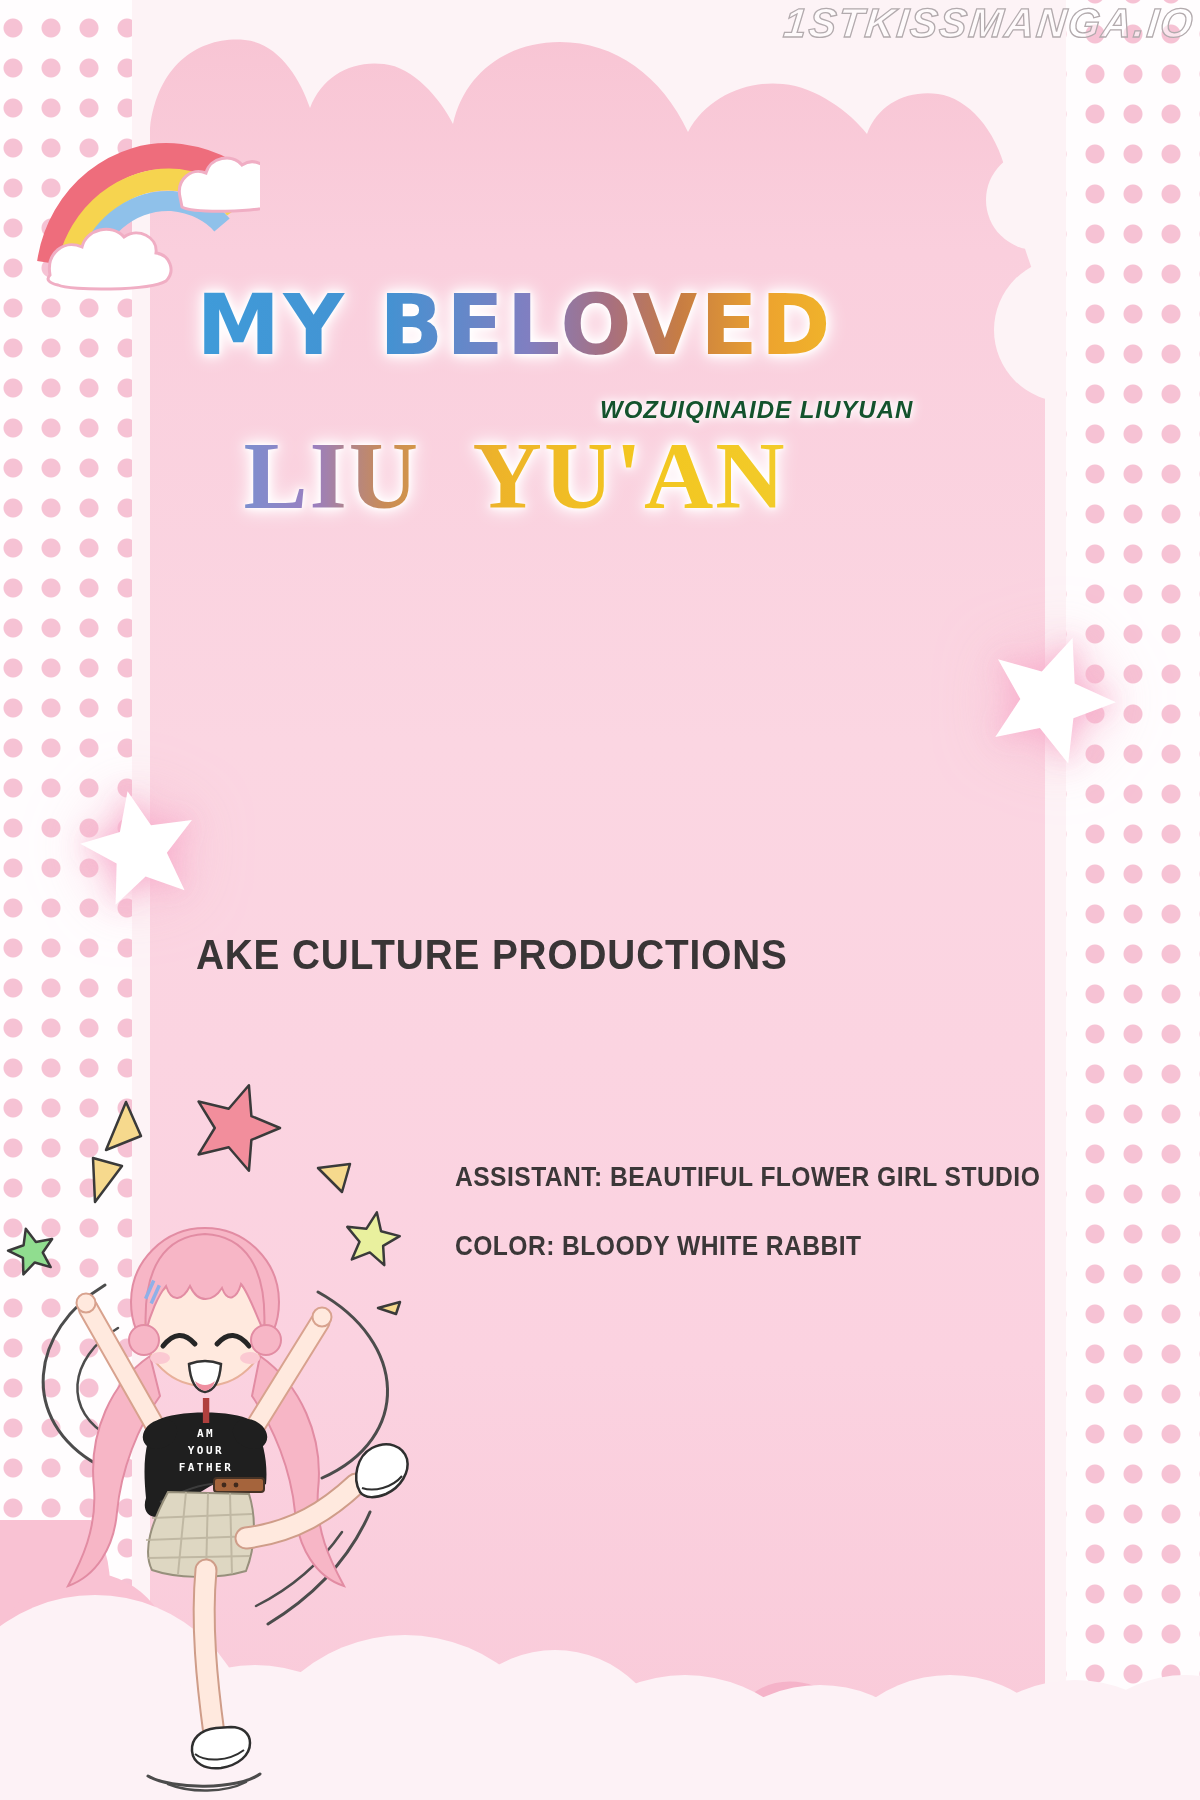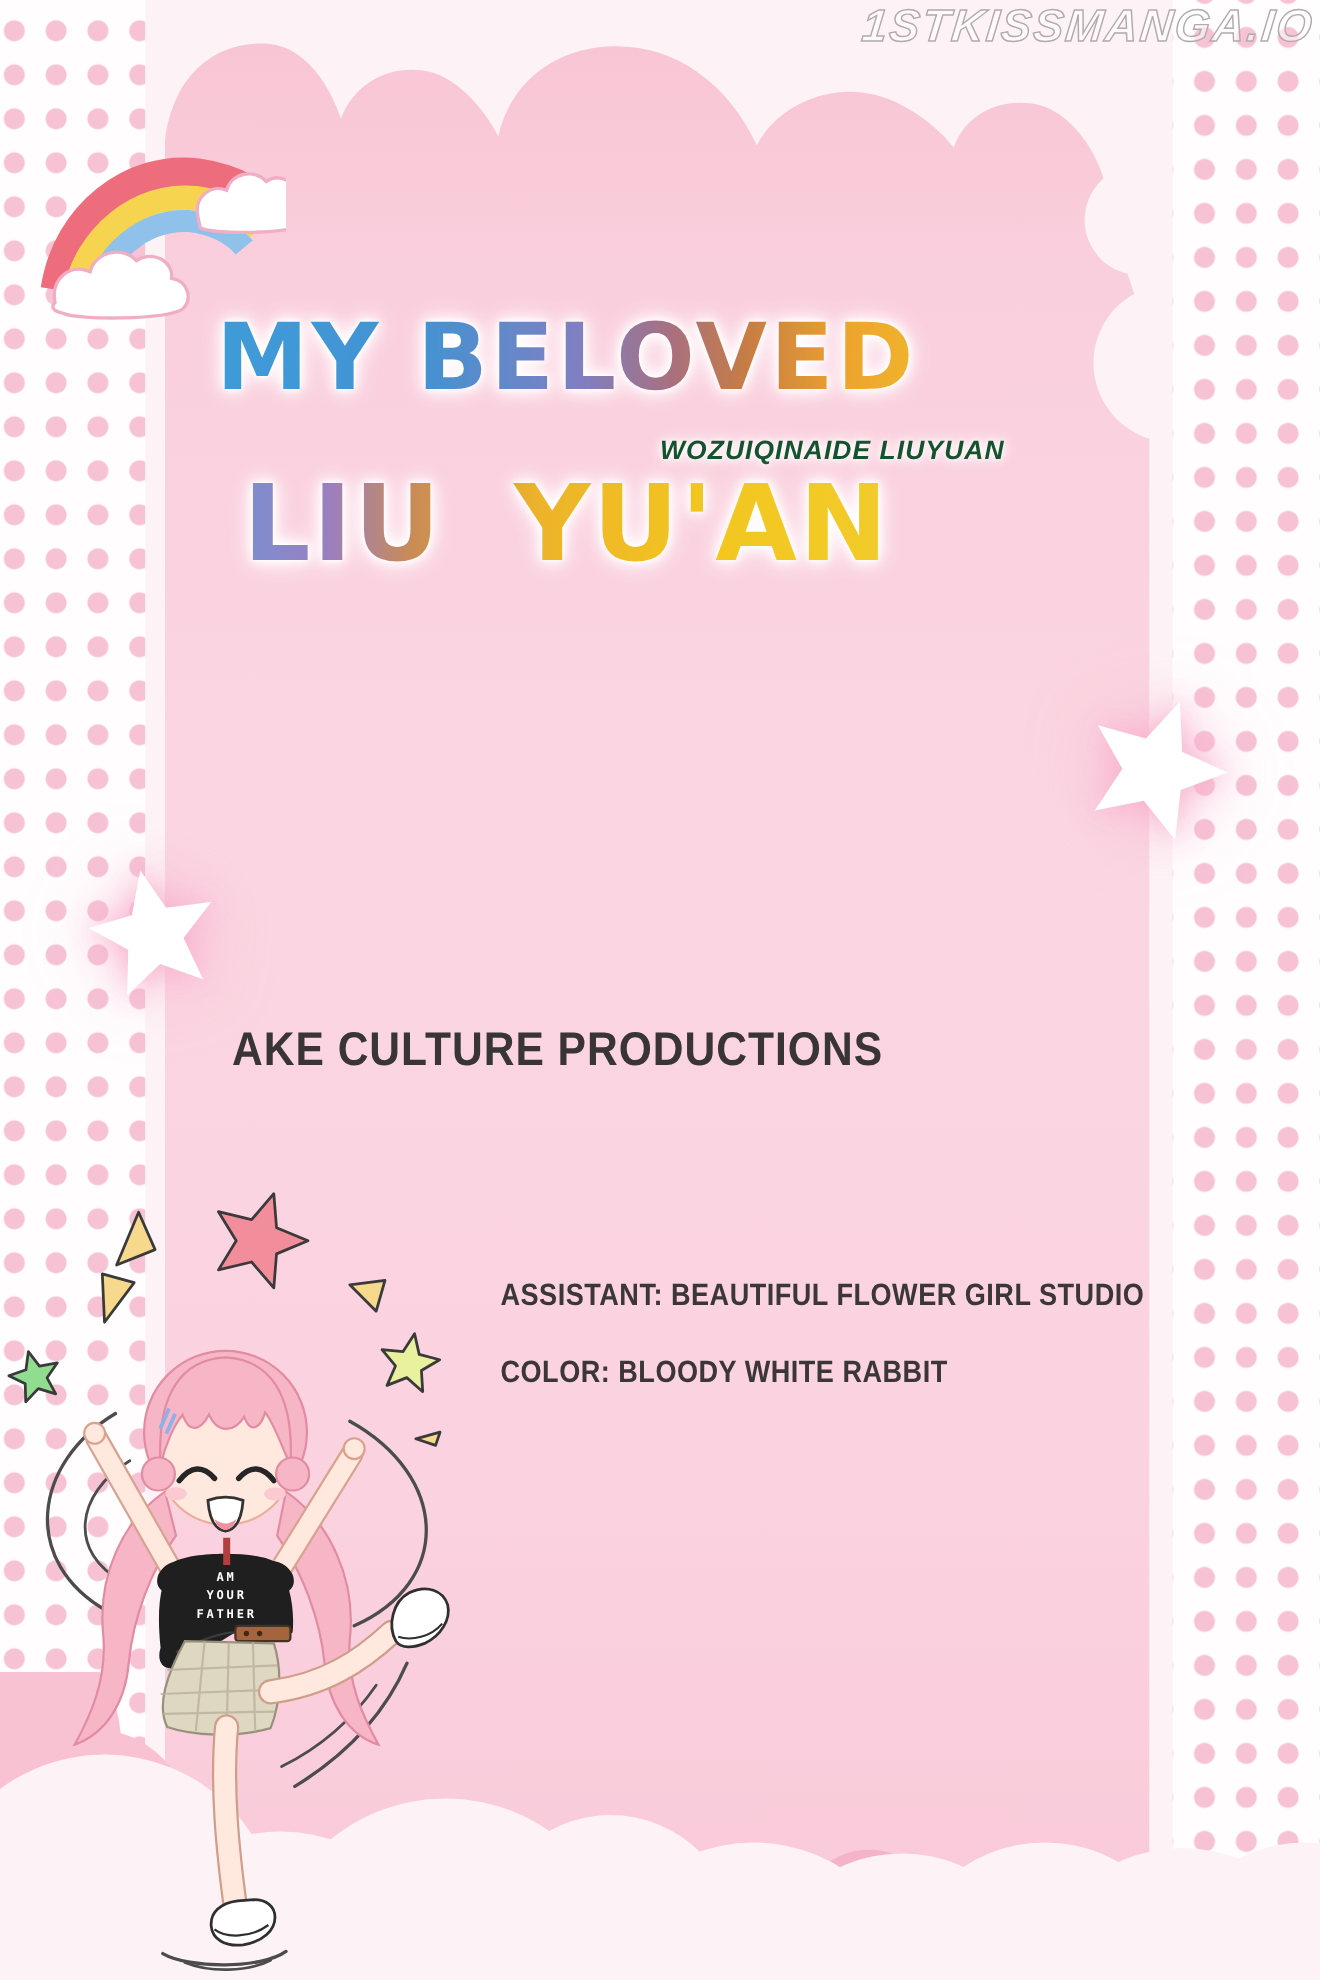--- a/index.html
+++ b/index.html
@@ -36,31 +36,32 @@
   }
   .title-line1{top:260px;margin-top:16px;}
   .title-line1 .grad{
     font-size:84px;letter-spacing:3px;
     background-image:linear-gradient(90deg,#3f9bd9 0%,#4492d2 30%,#807fc1 52%,#a8707f 65%,#c77d43 76%,#eda42e 90%,#f0b42b 100%);
   }
   .title-line2{top:420px;}
   .title-line2 .grad{
     font-size:96px;letter-spacing:2px;word-spacing:30px;
     background-image:linear-gradient(90deg,#7c8fcf 0%,#9a7fc0 13%,#c98b56 26%,#edb32a 46%,#f3c61f 72%,#f2cb2a 100%);
+    font-family:Liberation Serif, serif;
   }
   .title-sub{
     position:absolute;left:600px;width:278px;top:396px;z-index:3;text-align:center;
     font-size:24px;font-weight:bold;font-style:italic;letter-spacing:1px;
     color:#14532d;white-space:nowrap;
     filter:drop-shadow(0 0 3px #fff) drop-shadow(0 0 6px #fff);
   }
   
   .studio{
-    position:absolute;left:142px;width:730px;top:928px;z-index:3;
-    text-align:center;line-height:52px;white-space:nowrap;
+    position:absolute;left:163px;width:730px;top:928px;z-index:3;
+    text-align:left;line-height:52px;white-space:nowrap;
   }
   .studio span{
     display:inline-block;transform:scaleX(0.9);transform-origin:center;
     font-size:43px;font-weight:bold;letter-spacing:1px;color:#393536;
   }
   
   .credits{position:absolute;left:455px;top:1144px;z-index:3;}
   .credit-line{
     line-height:65px;white-space:nowrap;
   }

